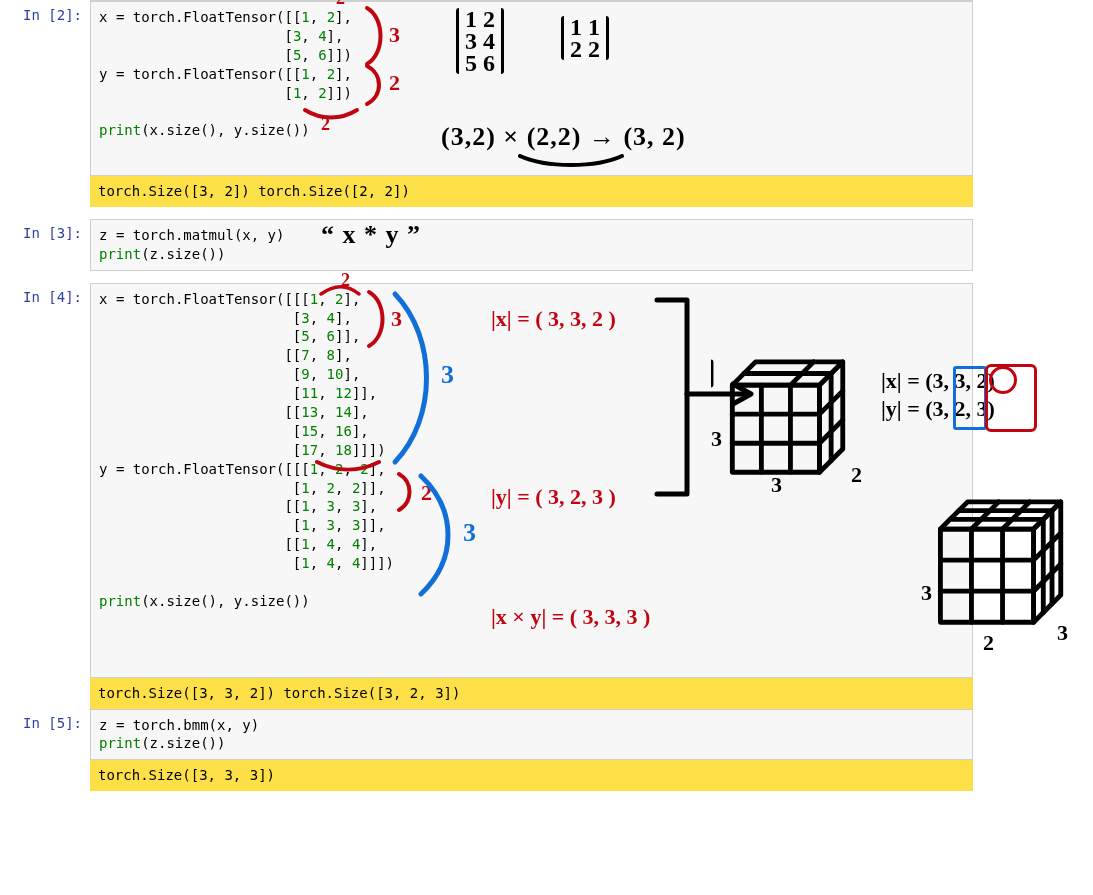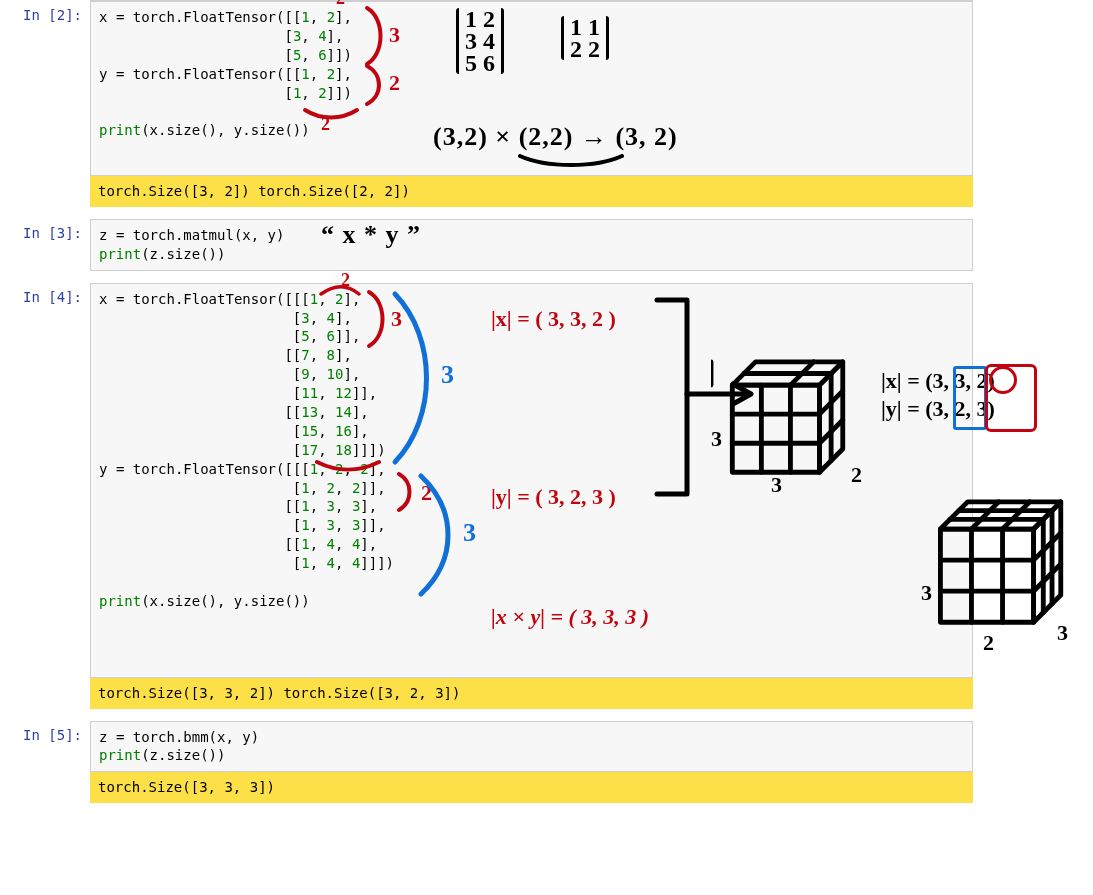--- a/index.html
+++ b/index.html
@@ -138,21 +138,21 @@
             <span style="display:block;">5&nbsp;6</span>
           </span>
         </span>
         <span class="hand black" style="left:470px; top:14px; font-size:24px; line-height:22px;">
           <span style="display:inline-block; border-left:3px solid #000; border-right:3px solid #000; border-radius:3px; padding:0 6px;">
             <span style="display:block;">1&nbsp;1</span>
             <span style="display:block;text-align:right;">2&nbsp;2</span>
           </span>
         </span>
 
-        <span class="hand black hand-lg" style="left:342px; top:120px;text-align:center;">(3,2) × (2,2) → (3, 2)</span>
+        <span class="hand black hand-lg" style="left:350px; top:120px;text-align:center;">(3,2) × (2,2) → (3, 2)</span>
         <svg width="110" height="14" style="position:absolute; left:425px; top:152px;">
           <path d="M4,2 C30,14 80,14 106,2" stroke="#000" stroke-width="4" fill="none" stroke-linecap="round"></path>
         </svg>
       </div>
     </div>
   </div>
 
   <div class="cell">
     <div class="prompt"></div>
     <div class="output-body">
@@ -219,21 +219,21 @@
         </svg>
         <span class="hand red hand-md" style="left:330px; top:196px;">2</span>
 
         <svg width="56" height="130" style="position:absolute; left:322px; top:186px;">
           <path d="M8,6 C44,40 44,90 8,124" stroke="#1170d8" stroke-width="5" fill="none" stroke-linecap="round"></path>
         </svg>
         <span class="hand blue hand-lg" style="left:372px; top:234px;">3</span>
 
         <span class="hand red hand-md" style="left:400px; top:8px;margin-top:14px;">|x| = ( 3, 3, 2 )</span>
         <span class="hand red hand-md" style="left:400px; top:200px;">|y| = ( 3, 2, 3 )</span>
-        <span class="hand red hand-md" style="left:400px; top:320px;font-style:italic;">|x × y| = ( 3, 3, 3 )</span>
+        <span class="hand red hand-md" style="left:400px; top:320px;">|x × y| = ( 3, 3, 3 )</span>
 
         <svg width="110" height="210" style="position:absolute; left:560px; top:10px;">
           <path d="M6,6 L36,6 L36,200 L6,200" stroke="#000" stroke-width="5" fill="none" stroke-linecap="round" stroke-linejoin="round"></path>
           <path d="M36,100 L96,100" stroke="#000" stroke-width="5" fill="none" stroke-linecap="round"></path>
           <path d="M82,90 L100,100 L82,110" stroke="#000" stroke-width="5" fill="none" stroke-linecap="round" stroke-linejoin="round"></path>
         </svg>
 
         <svg class="cube" style="left:620px; top:60px; width:155px; height:150px;" viewBox="0 0 160 150">
           <g stroke="#000" stroke-width="5" fill="none" stroke-linejoin="round" stroke-linecap="round">
 
@@ -292,21 +292,21 @@
     </div>
   </div>
 
   <div class="cell">
     <div class="prompt"></div>
     <div class="output-body">
       <pre class="output">torch.Size([3, 3, 2]) torch.Size([3, 2, 3])</pre>
     </div>
   </div>
 
-  <div class="cell" style="margin-top:12px;">
+  <div class="cell" style="">
     <div class="prompt">In [5]:</div>
     <div class="cell-body">
       <pre class="code"><span class="id">z</span> <span class="eq">=</span> torch.bmm(x, y)
 <span class="fn">print</span>(z.size())</pre>
     </div>
   </div>
 
   <div class="cell">
     <div class="prompt"></div>
     <div class="output-body">

